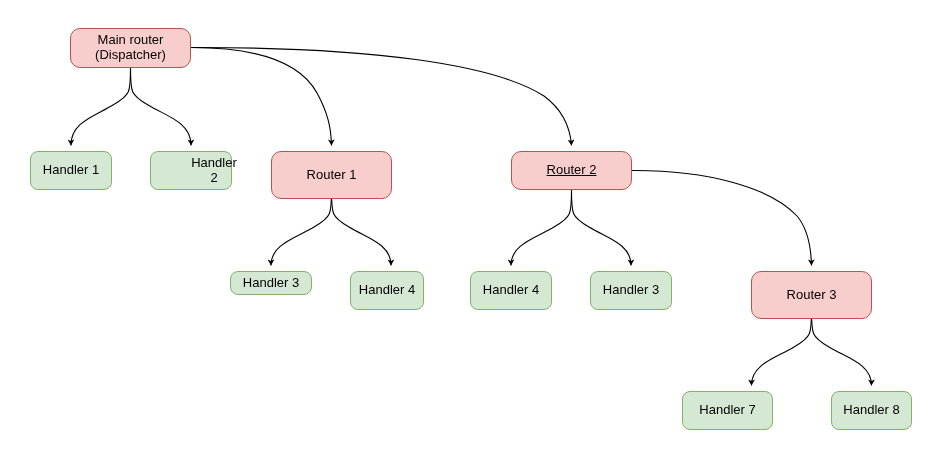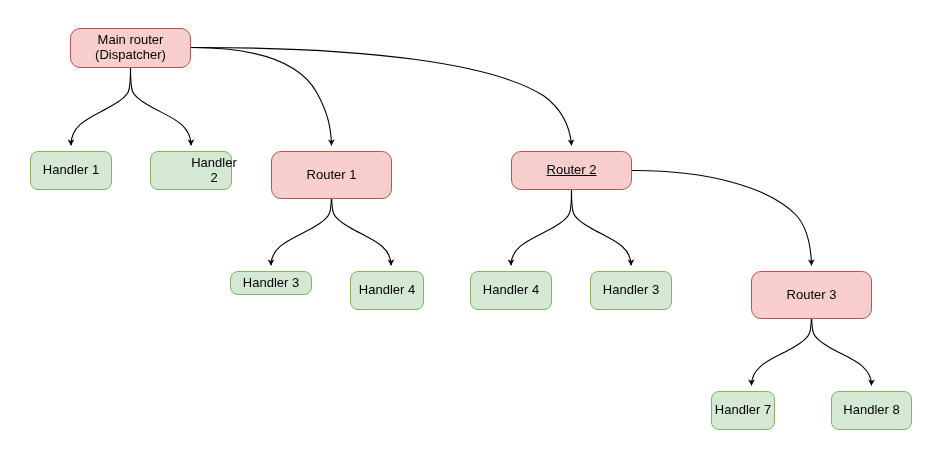--- a/index.html
+++ b/index.html
@@ -87,17 +87,17 @@
 (Dispatcher)</span></div>
       <div class="node handler" style="left: 30px; top: 151px; width: 82px; height: 39px;"><span class="node-label">Handler 1</span></div>
       <div class="node handler" style="left: 150px; top: 151px; width: 82px; height: 39px; padding-left: 46px;"><span class="node-label">Handler 2</span></div>
       <div class="node router" style="left: 271px; top: 151px; width: 121px; height: 48px;"><span class="node-label">Router 1</span></div>
       <div class="node router" style="left: 511px; top: 151px; width: 121px; height: 39px; text-decoration: underline;"><span class="node-label">Router 2</span></div>
       <div class="node handler" style="left: 230px; top: 271px; width: 82px; height: 24px;"><span class="node-label">Handler 3</span></div>
       <div class="node handler" style="left: 350px; top: 271px; width: 74px; height: 39px;"><span class="node-label">Handler 4</span></div>
       <div class="node handler" style="left: 470px; top: 271px; width: 82px; height: 39px;"><span class="node-label">Handler 4</span></div>
       <div class="node handler" style="left: 590px; top: 271px; width: 82px; height: 39px;"><span class="node-label">Handler 3</span></div>
       <div class="node router" style="left: 751px; top: 271px; width: 121px; height: 48px;"><span class="node-label">Router 3</span></div>
-      <div class="node handler" style="left: 711px; top: 391px; width: 64px; height: 39px;"><span class="node-label">Handler 7</span></div>
+      <div class="node handler" style="left: 682px; top: 391px; width: 91px; height: 39px;"><span class="node-label">Handler 7</span></div>
       <div class="node handler" style="left: 831px; top: 391px; width: 81px; height: 39px;"><span class="node-label">Handler 8</span></div>
     </div>
 
 </div>
 
 </body></html>

